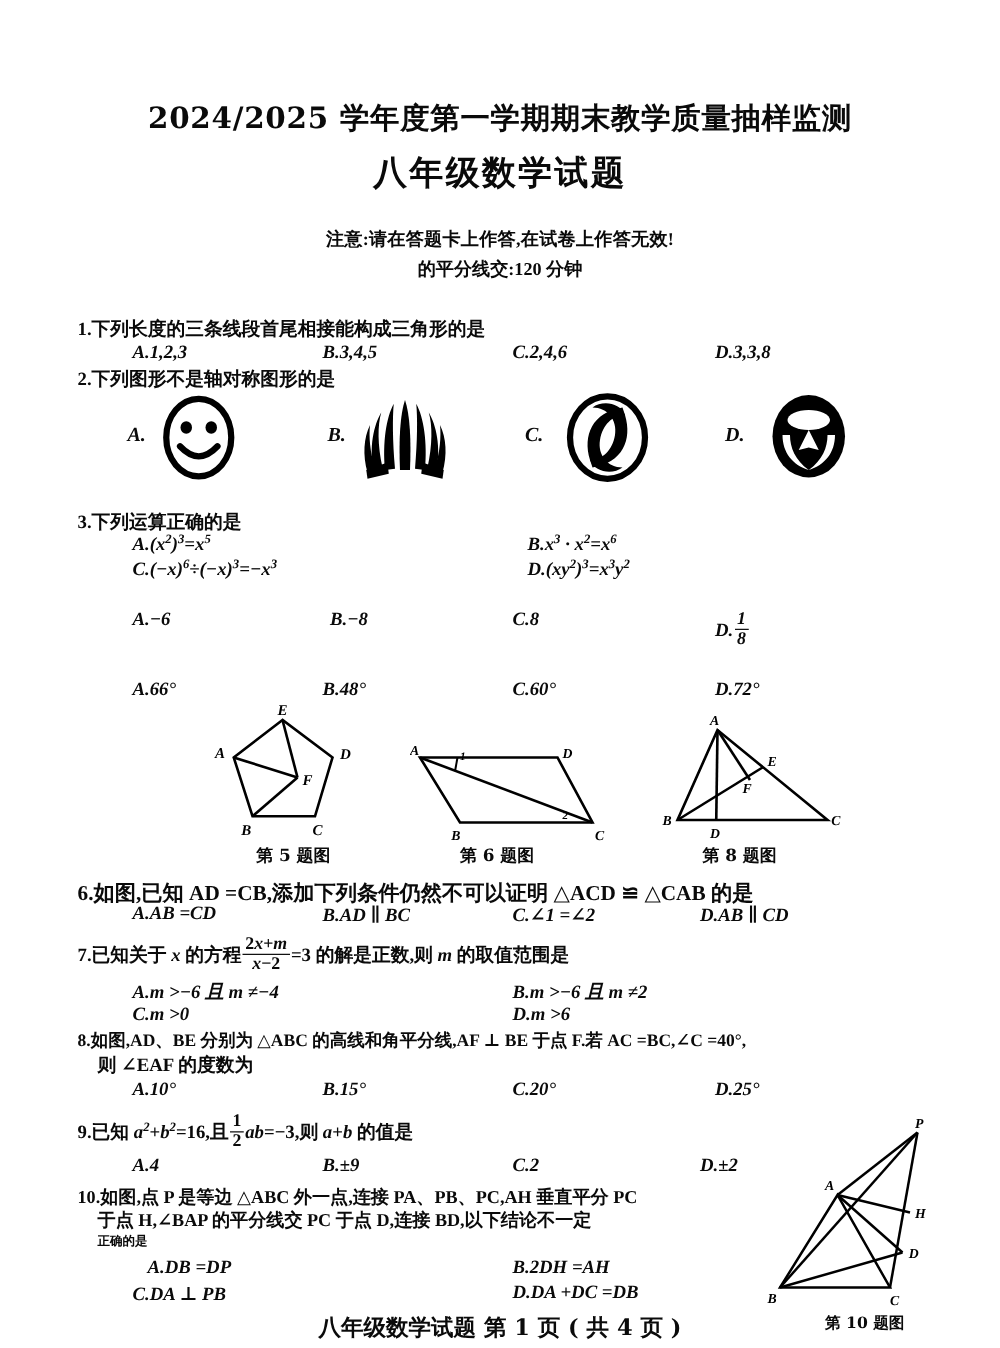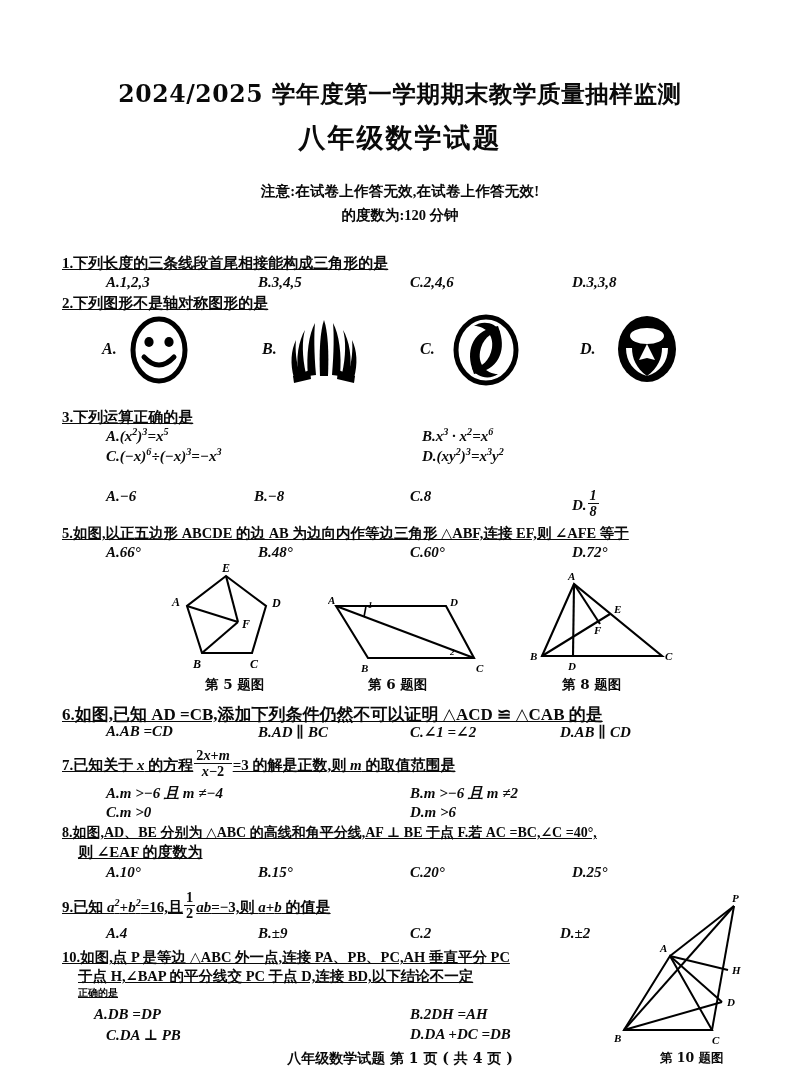--- a/index.html
+++ b/index.html
@@ -65,21 +65,20 @@
     font-size: 15.5px;
     font-weight: bold;
     white-space: nowrap;
   }
   .q {
     position: absolute;
     left: 62px;
     font-size: 15px;
     white-space: nowrap;
     font-weight: bold;
-    text-decoration: underline;
   }
   .q.ind { left: 78px; }
   .opts {
     position: absolute;
     left: 62px;
     width: 690px;
     font-size: 15px;
     font-style: italic;
     font-weight: bold;
   }
@@ -107,40 +106,40 @@
     font-weight: bold;
     white-space: nowrap;
     font-family: "DejaVu Serif", "Liberation Serif", serif;
   }
   .logo { position: absolute; }
   .footer {
     position: absolute;
     left: 0; top: 1050px;
     width: 800px;
     text-align: center;
-    font-size: 14px;
+    font-size: 18px;
     font-weight: bold;
     font-family: "DejaVu Serif", "Liberation Serif", serif;
   }
   svg text {
     font-family: "Liberation Serif", serif;
     font-style: italic;
     font-weight: bold;
     fill: #000;
   }
 </style>
 </head>
 <body>
 
 <div class="page">
 
   <div class="title-main">2024/2025 学年度第一学期期末教学质量抽样监测</div>
   <div class="title-sub">八年级数学试题</div>
-  <div class="notice">注意:在试卷上作答无效,在试卷上作答无效!</div>
-  <div class="duration">的度数为:120 分钟</div>
+  <div class="notice">注意:请在答题卡上作答,在试卷上作答无效!</div>
+  <div class="duration">的平分线交:120 分钟</div>
 
 
   <div class="q" style="top:254px">1.下列长度的三条线段首尾相接能构成三角形的是</div>
   <div class="opts" style="top:274px">
     <span class="o" style="left:44px">A.1,2,3</span>
     <span class="o" style="left:196px">B.3,4,5</span>
     <span class="o" style="left:348px">C.2,4,6</span>
     <span class="o" style="left:510px">D.3,3,8</span>
   </div>
 
@@ -193,26 +192,25 @@
     <span class="o" style="left:44px">A.(<span class="mi">x</span><sup>2</sup>)<sup>3</sup>=<span class="mi">x</span><sup>5</sup></span>
     <span class="o" style="left:360px">B.<span class="mi">x</span><sup>3</sup> · <span class="mi">x</span><sup>2</sup>=<span class="mi">x</span><sup>6</sup></span>
   </div>
   <div class="opts" style="top:446px">
     <span class="o" style="left:44px">C.(−<span class="mi">x</span>)<sup>6</sup>÷(−<span class="mi">x</span>)<sup>3</sup>=−<span class="mi">x</span><sup>3</sup></span>
     <span class="o" style="left:360px">D.(<span class="mi">xy</span><sup>2</sup>)<sup>3</sup>=<span class="mi">x</span><sup>3</sup><span class="mi">y</span><sup>2</sup></span>
   </div>
 
   <div class="opts" style="top:488px">
     <span class="o" style="left:44px">A.−6</span>
-    <span class="o" style="left:192px">B.−8</span>
+    <span class="o" style="left:202px">B.−8</span>
     <span class="o" style="left:348px">C.8</span>
     <span class="o" style="left:510px">D.<span class="frac"><span class="n">1</span><span class="d">8</span></span></span>
   </div>
 
-  <div class="q" style="top:524px;font-size:14.5px">5.如图,以正五边形 ABCDE 的边 AB 为边向内作等边三角形 △ABF,连接 EF,则 ∠AFE 等于</div>
   <div class="opts" style="top:544px">
     <span class="o" style="left:44px">A.66°</span>
     <span class="o" style="left:196px">B.48°</span>
     <span class="o" style="left:348px">C.60°</span>
     <span class="o" style="left:510px">D.72°</span>
   </div>
 
   <svg class="fig" style="left:160px;top:562px" width="135" height="112" viewBox="0 0 135 112">
     <polygon points="66,14 27,44 42,91 92,91 106,44" fill="none" stroke="#000" stroke-width="2.1"></polygon>
     <line x1="27" y1="44" x2="78" y2="60" stroke="#000" stroke-width="2.1"></line>
@@ -286,21 +284,21 @@
     <span class="o" style="left:44px">A.4</span>
     <span class="o" style="left:196px">B.±9</span>
     <span class="o" style="left:348px">C.2</span>
     <span class="o" style="left:498px">D.±2</span>
   </div>
 
   <div class="q" style="top:948px;font-size:14.5px">10.如图,点 P 是等边 △ABC 外一点,连接 PA、PB、PC,AH 垂直平分 PC</div>
   <div class="q ind" style="top:967px;font-size:14.5px">于点 H,∠BAP 的平分线交 PC 于点 D,连接 BD,以下结论不一定</div>
   <div class="q ind" style="top:986px;font-size:10px">正确的是</div>
   <div class="opts" style="top:1006px">
-    <span class="o" style="left:32px">A.DB =DP</span>
+    <span class="o" style="left:56px">A.DB =DP</span>
     <span class="o" style="left:348px">B.2DH =AH</span>
   </div>
   <div class="opts" style="top:1026px">
     <span class="o" style="left:44px">C.DA ⊥ PB</span>
     <span class="o" style="left:348px">D.DA +DC =DB</span>
   </div>
 
   <svg class="fig" style="left:612px;top:890px" width="180" height="160" viewBox="0 0 180 160">
     <g fill="none" stroke="#000" stroke-width="2">
       <polygon points="58,66 12,140 100,140"></polygon>

